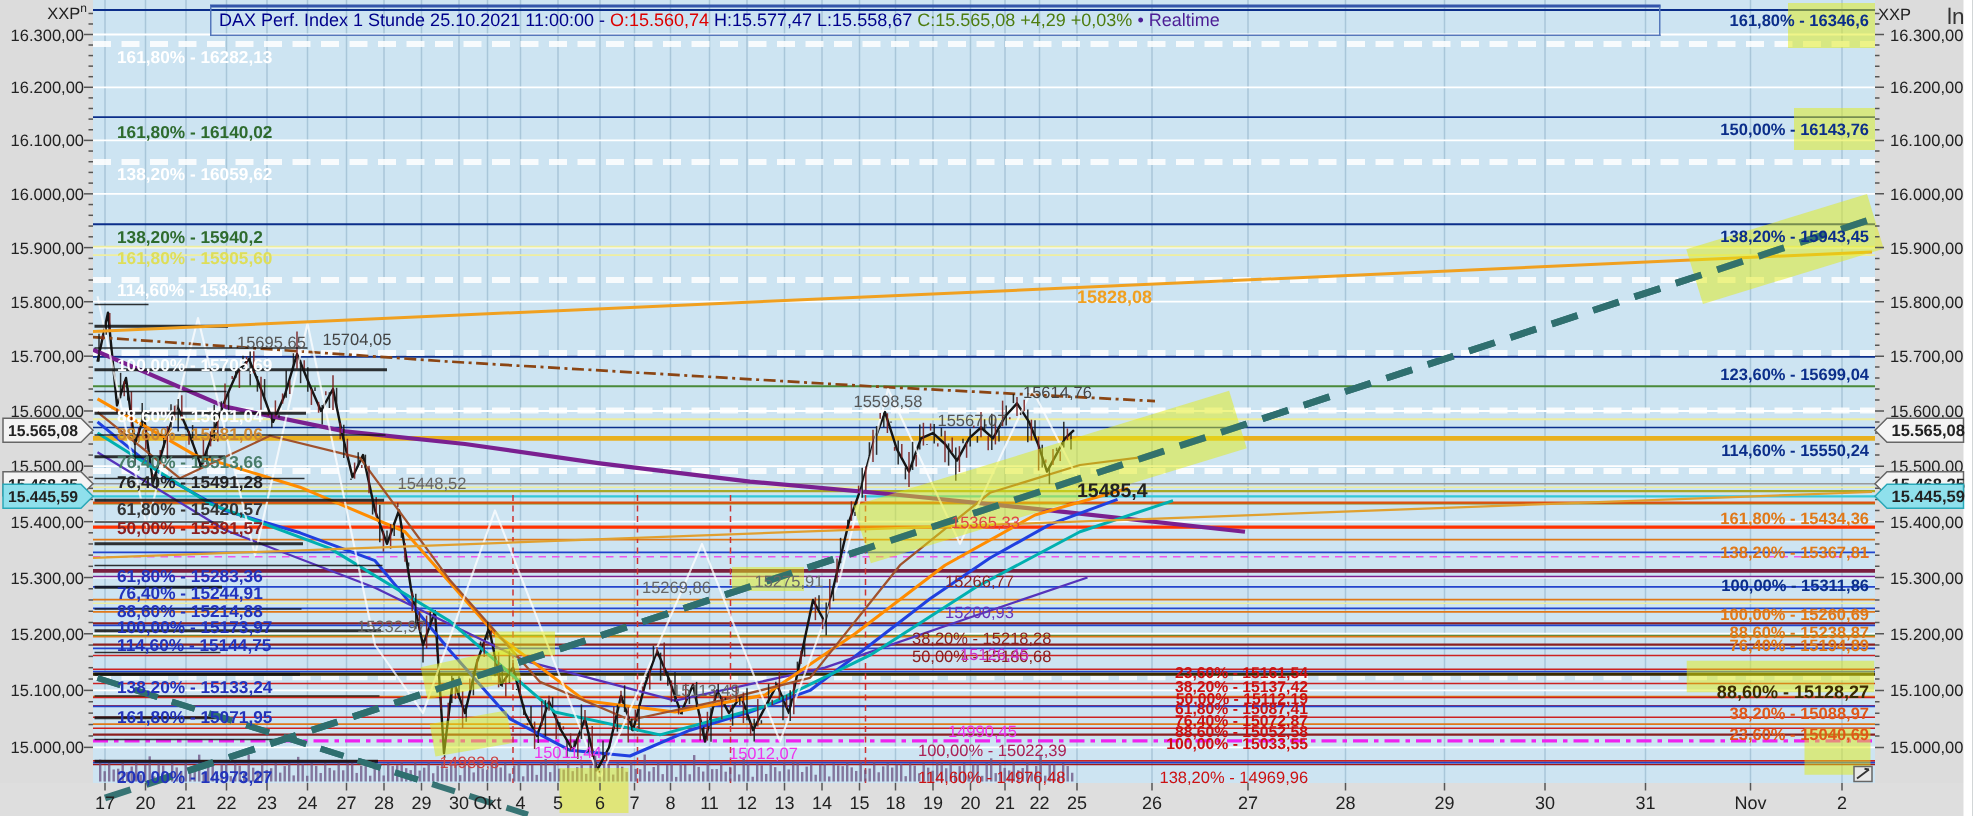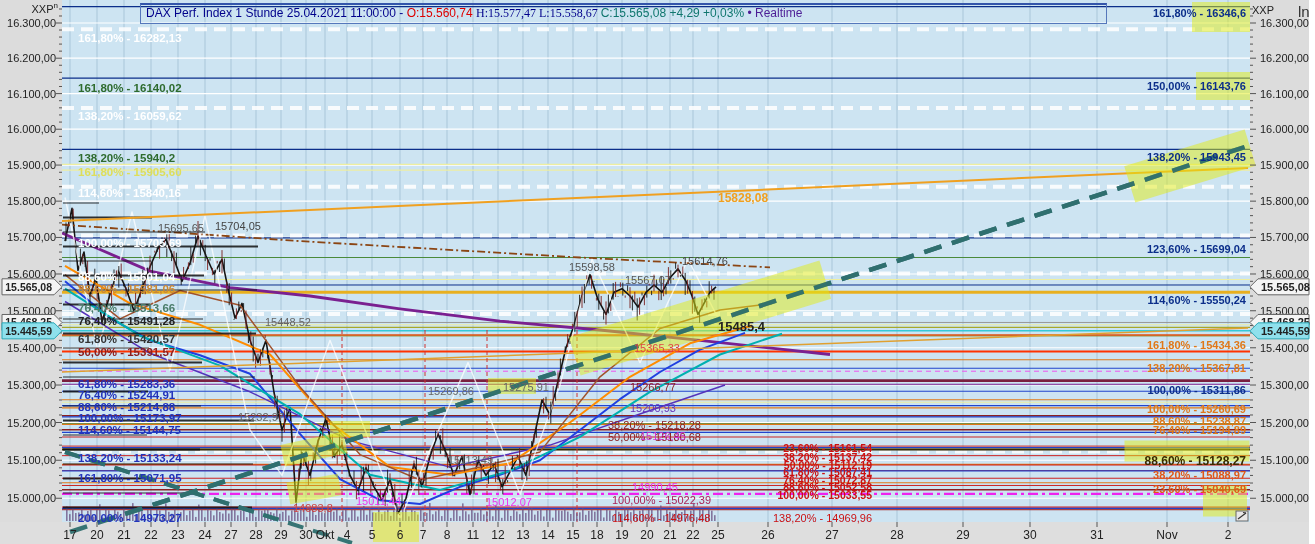--- a/index.html
+++ b/index.html
@@ -1005,19 +1005,19 @@
         <text x="52" y="334.8661664879959" font-family="&quot;Liberation Sans&quot;,sans-serif" font-size="10.5px" font-weight="bold" fill="#222222" text-anchor="end">15.445,59</text>
       </g>
       <g>
         <rect x="1236" y="511" width="12" height="10" fill="#e8e8e8" stroke="#666" stroke-width="1"></rect>
         <line x1="1238" y1="519" x2="1246" y2="513" stroke="#333" stroke-width="1.2"></line>
         <line x1="1243" y1="512.5" x2="1246" y2="513" stroke="#333" stroke-width="1.2"></line>
       </g>
     </svg>
 
   <div class="title-bar">
-    <span style="color: rgb(0, 0, 139);">DAX Perf. Index 1 Stunde 25.04.2021 11:00:00 - </span><span style="color: rgb(221, 0, 0); margin-top: 46px;">O:15.560,74 </span><span style="color: rgb(0, 0, 139); font-family: Liberation Serif, serif;">H:15.577,47 L:15.558,67 </span><span style="color: #0f766e;">C:15.565,08 +4,29 +0,03% </span><span style="color: #4c1d95;">• Realtime</span>
+    <span style="color: rgb(0, 0, 139);">DAX Perf. Index 1 Stunde 25.10.2021 11:00:00 - </span><span style="color: rgb(221, 0, 0); margin-top: 46px;">O:15.560,74 </span><span style="color: rgb(0, 0, 139);">H:15.577,47 L:15.558,67 </span><span style="color: #4d7c0f;">C:15.565,08 +4,29 +0,03% </span><span style="color: #4c1d95;">• Realtime</span>
   </div>
 
   <div class="corner" id="cornerTL"><span>XXP</span><sup>n</sup></div>
   <div class="corner" id="cornerTR">XXP</div>
   <div class="corner" id="scaleTR">ln</div>
 </div>
 
 </body></html>

